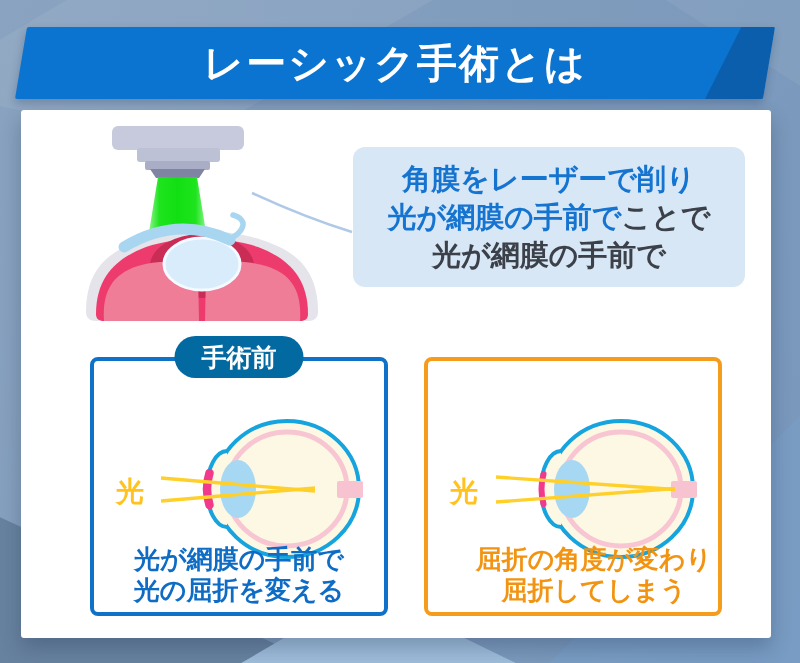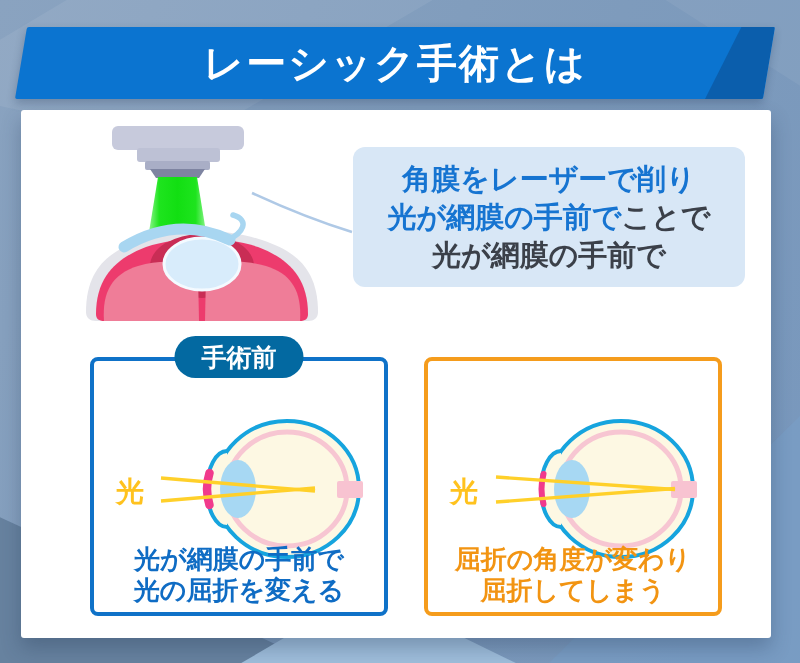--- a/index.html
+++ b/index.html
@@ -40,21 +40,21 @@
   .box.before{left:69px;top:247px;border-color:#0F72C8;}
   .box.after{left:403px;top:247px;border-color:#F59C1C;}
   .pill{position:absolute;top:-25px;left:50%;transform:translateX(-50%);height:42px;line-height:42px;
     padding:0 27px;border-radius:22px;color:#fff;font-size:25px;font-weight:800;white-space:nowrap;}
   .pill.blue{background:#0369a1;}
   .pill.orange{background:#F59C1C;}
   .eye-svg{position:absolute;left:0;top:24px;width:290px;height:175px;}
   .caption{position:absolute;left:0;bottom:6px;width:100%;text-align:center;
     font-size:26px;font-weight:800;line-height:31px;}
   .caption.blue{color:#0F6CC4;}
-  .caption.orange{color:#F29412;}
+  .caption.orange{color:#F29412;margin-left:21px;}
 </style>
 </head>
 <body>
 
 <div id="screen">
   <div class="bg-shape bg1"></div>
   <div class="bg-shape bg2"></div>
   <div class="bg-shape bg3"></div>
   <div class="bg-shape bg4"></div>
   <div class="bg-shape bg5"></div>

